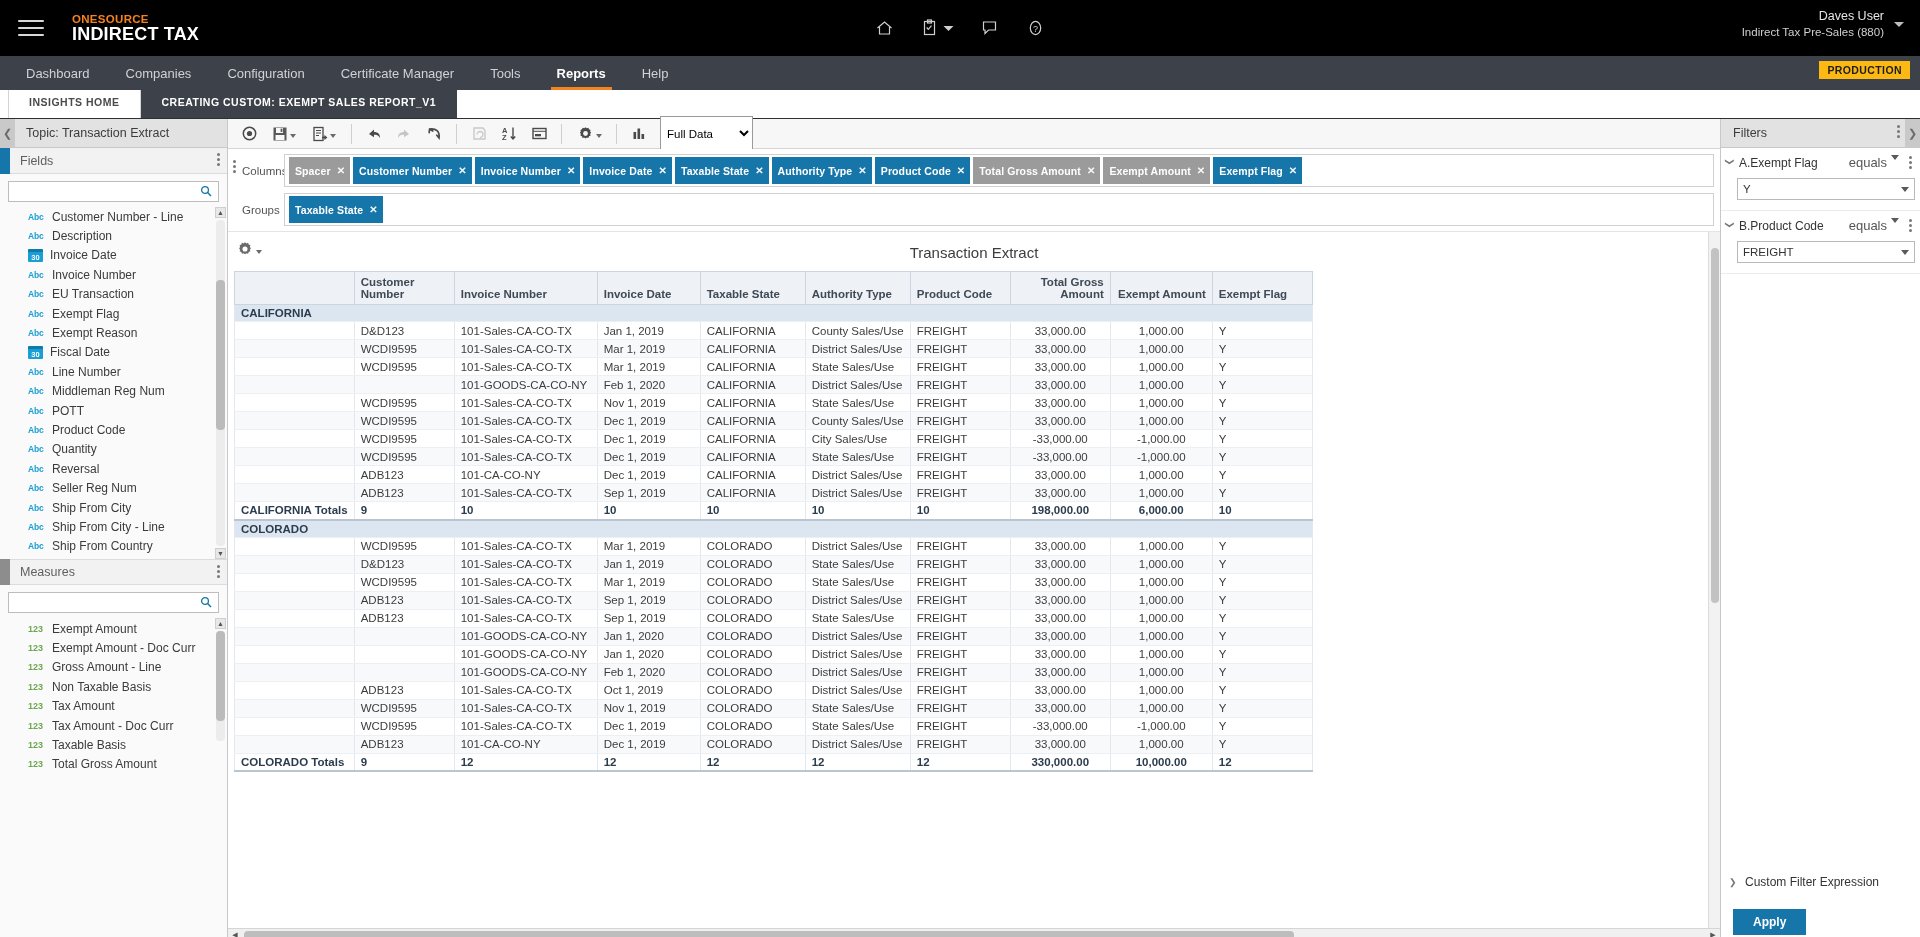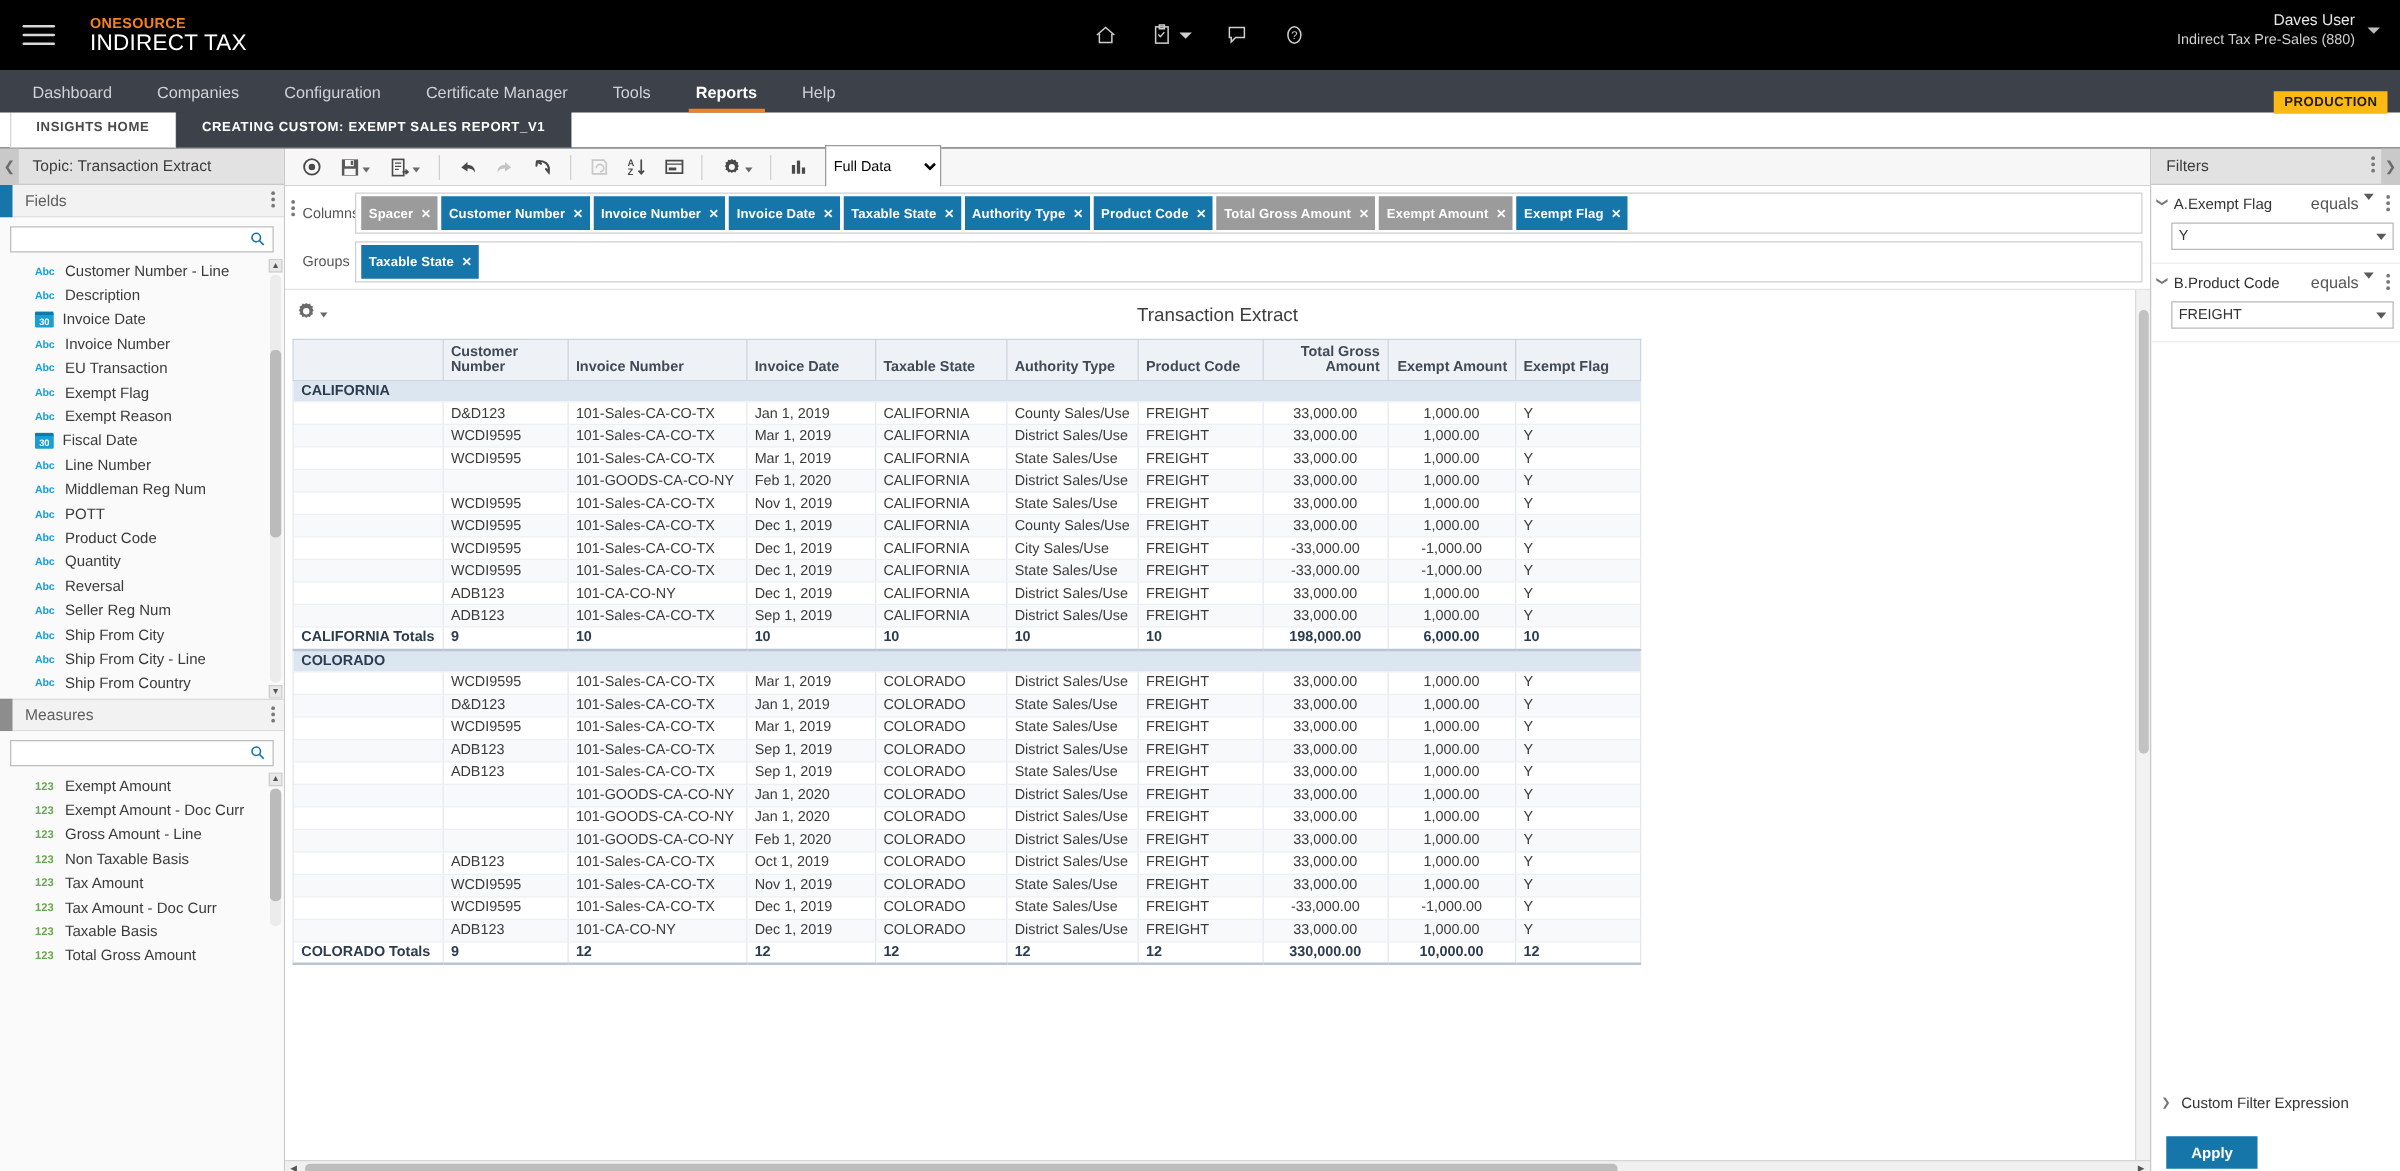--- a/index.html
+++ b/index.html
@@ -15,21 +15,21 @@
 
   
   .topbar {
     height: 56px; background: #000; color: #fff;
     display: flex; align-items: center; position: relative;
   }
   .hamburger { margin-left: 18px; width: 26px; cursor: pointer; }
   .hamburger span { display: block; height: 2px; background: #d8d8d8; margin: 5px 0; border-radius: 1px; }
   .brand { margin-left: 28px; line-height: 1.05; }
   .brand .b1 { color: #f58220; font-size: 11.5px; font-weight: bold; letter-spacing: .3px; }
-  .brand .b2 { color: #fff; font-size: 18px; font-weight: 400; letter-spacing: .2px; }
+  .brand .b2 { color: #fff; font-size: 18px; font-weight: 700; letter-spacing: .2px; }
   .topicons {
     position: absolute; left: 50%; transform: translateX(-50%);
     display: flex; align-items: center; gap: 26px;
   }
   .topicons .ti { cursor: pointer; display: flex; align-items: center; }
   .topicons svg { display: block; }
   .userbox {
     position: absolute; right: 16px; top: 8px;
     display: flex; align-items: center; gap: 10px;
   }
@@ -46,21 +46,21 @@
   .navitem {
     display: flex; align-items: center; padding: 0 18px;
     color: #cfd2d6; font-size: 13px; cursor: pointer; position: relative;
   }
   .navitem.active { color: #fff; font-weight: bold; }
   .navitem.active::after {
     content: ""; position: absolute; left: 12px; right: 12px; bottom: 0;
     height: 3px; background: #f58220;
   }
   .prodbadge {
-    position: absolute; right: 10px; top: 17px;
+    position: absolute; right: 10px; top: 5px;
     background: #fdb913; color: #1d1d1d; font-size: 10.5px; font-weight: bold;
     padding: 3px 8px; letter-spacing: .4px;
   }
 
   
   .tabstrip { height: 28px; background: #fff; display: flex; align-items: flex-end; padding-left: 8px; }
   .wtab {
     height: 33px; display: flex; align-items: center; padding: 0 20px;
     font-size: 10.5px; font-weight: bold; letter-spacing: .5px; cursor: pointer;
     border: 1px solid #d4d4d4; border-bottom: none; background: #fff; color: #4a4a4a;

